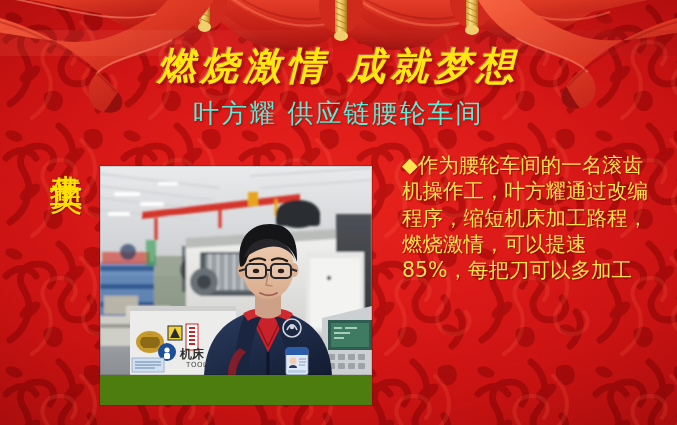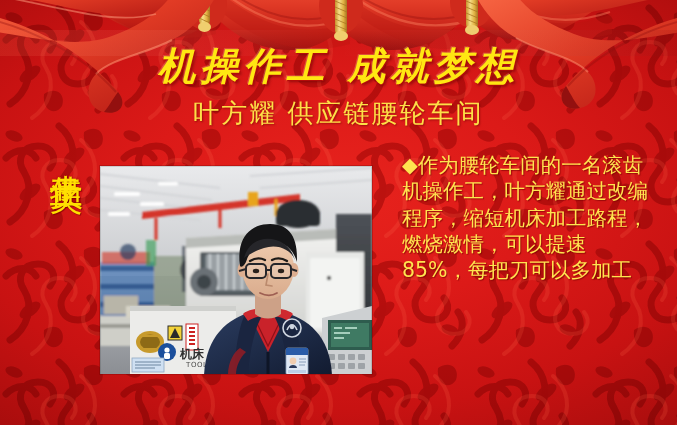--- a/index.html
+++ b/index.html
@@ -82,37 +82,37 @@
        1px 1px 0 #b30b0b,
        2px 2px 3px rgba(90,0,0,0.55),
       -1px -1px 0 rgba(255,255,160,0.25);
     white-space: nowrap;
   }
   .subtitle {
     position: absolute;
     left: 0; right: 0;
     top: 96px;
     text-align: center;
-    color: #fde047;
+    color: #5eead4;
     font-size: 26px;
     letter-spacing: 2px;
     font-family: "DejaVu Sans", "Liberation Sans", sans-serif;
     text-shadow: 1px 1px 2px rgba(110,0,0,0.6);
     white-space: nowrap;
   }
 
   
   .photo {
     position: absolute;
     left: 100px;
     top: 166px;
     width: 272px;
-    height: 208px;
+    height: 239px;
     overflow: hidden;
-    background: #be185d;
+    background: #4d7c0f;
     box-shadow: 0 0 0 1px rgba(90,0,0,0.25);
     text-decoration: underline;
   }
   .photo svg { display: block; }
 
   
   .body-text {
     position: absolute;
     left: 389px;
     top: 152px;
@@ -280,21 +280,21 @@
                  L 512,-12 C 524,10 548,24 574,34 C 610,48 652,36 717,26 Z" fill="url(#ribbonG)"></path>
         <path d="M588,72 C 572,56 540,52 516,38" fill="none" stroke="#ff9573" stroke-width="2" opacity="0.5"></path>
         <path d="M717,14 C 652,22 596,54 568,86" fill="none" stroke="#8f0c0c" stroke-width="2" opacity="0.35"></path>
         <path d="M580,108 C 564,112 556,98 566,86 C 571,95 576,104 580,108 Z" fill="#93100f"></path>
       </g>
 
       <rect x="0" y="30" width="677" height="26" fill="url(#foldG)" opacity="0.25"></rect>
     </g>
   </svg>
 
-  <div class="title">机操作工 成就梦想</div>
+  <div class="title">燃烧激情 成就梦想</div>
   <div class="subtitle">叶方耀 供应链腰轮车间</div>
 
   <div class="vtext">十佳员工奖</div>
 
   <div class="photo">
     <svg width="272" height="209" viewBox="0 0 272 209" xmlns="http://www.w3.org/2000/svg">
       <defs>
         <linearGradient id="ceil" x1="0" y1="0" x2="0" y2="1">
           <stop offset="0%" stop-color="#e9eaec"></stop>
           <stop offset="100%" stop-color="#c6c8cb"></stop>

